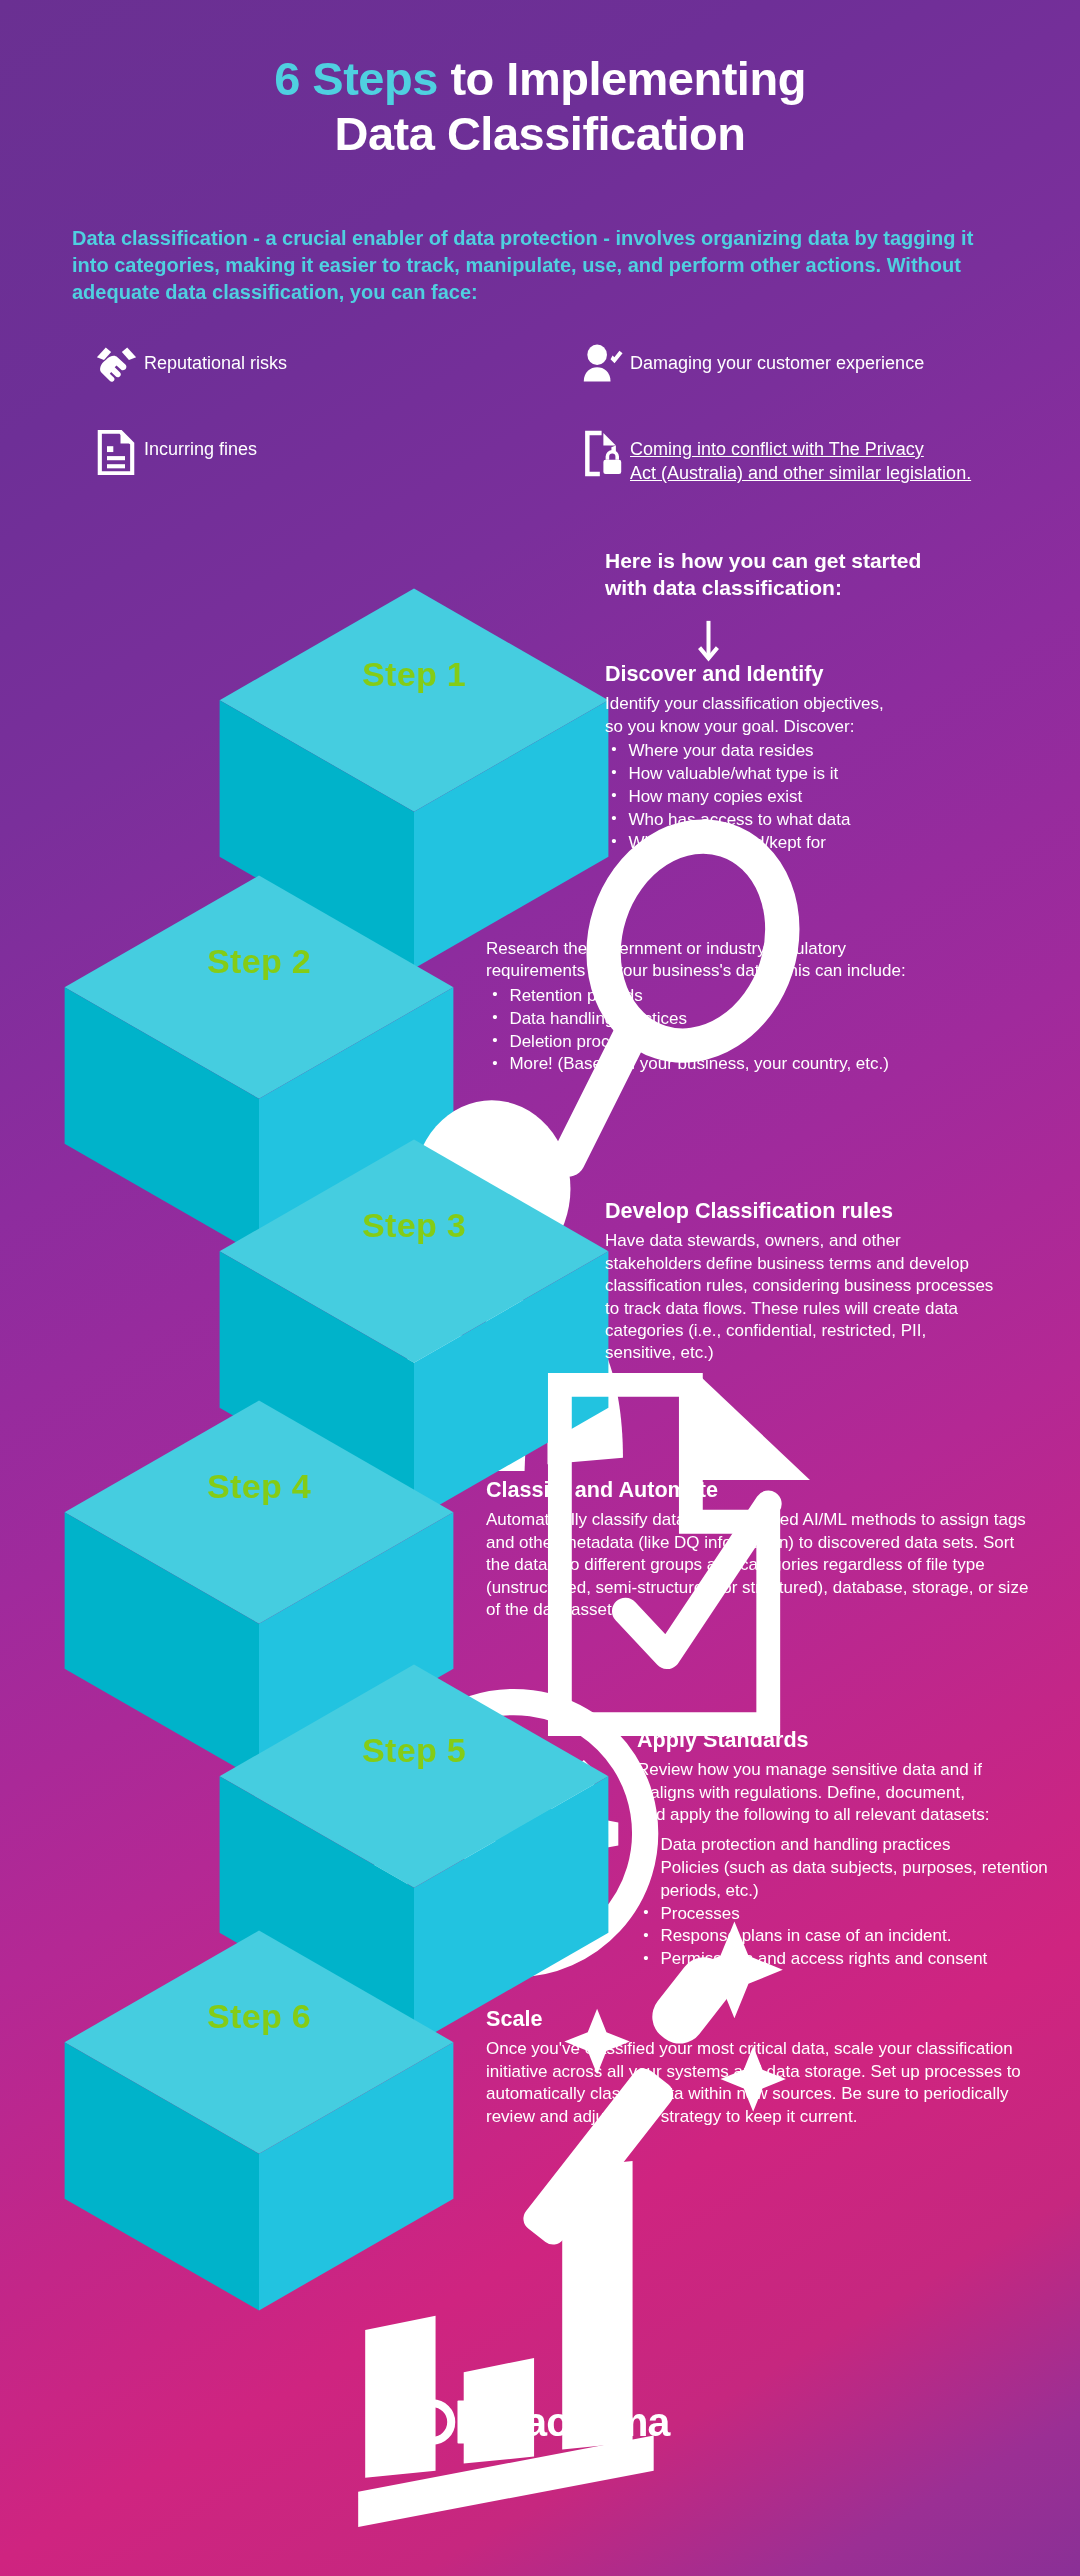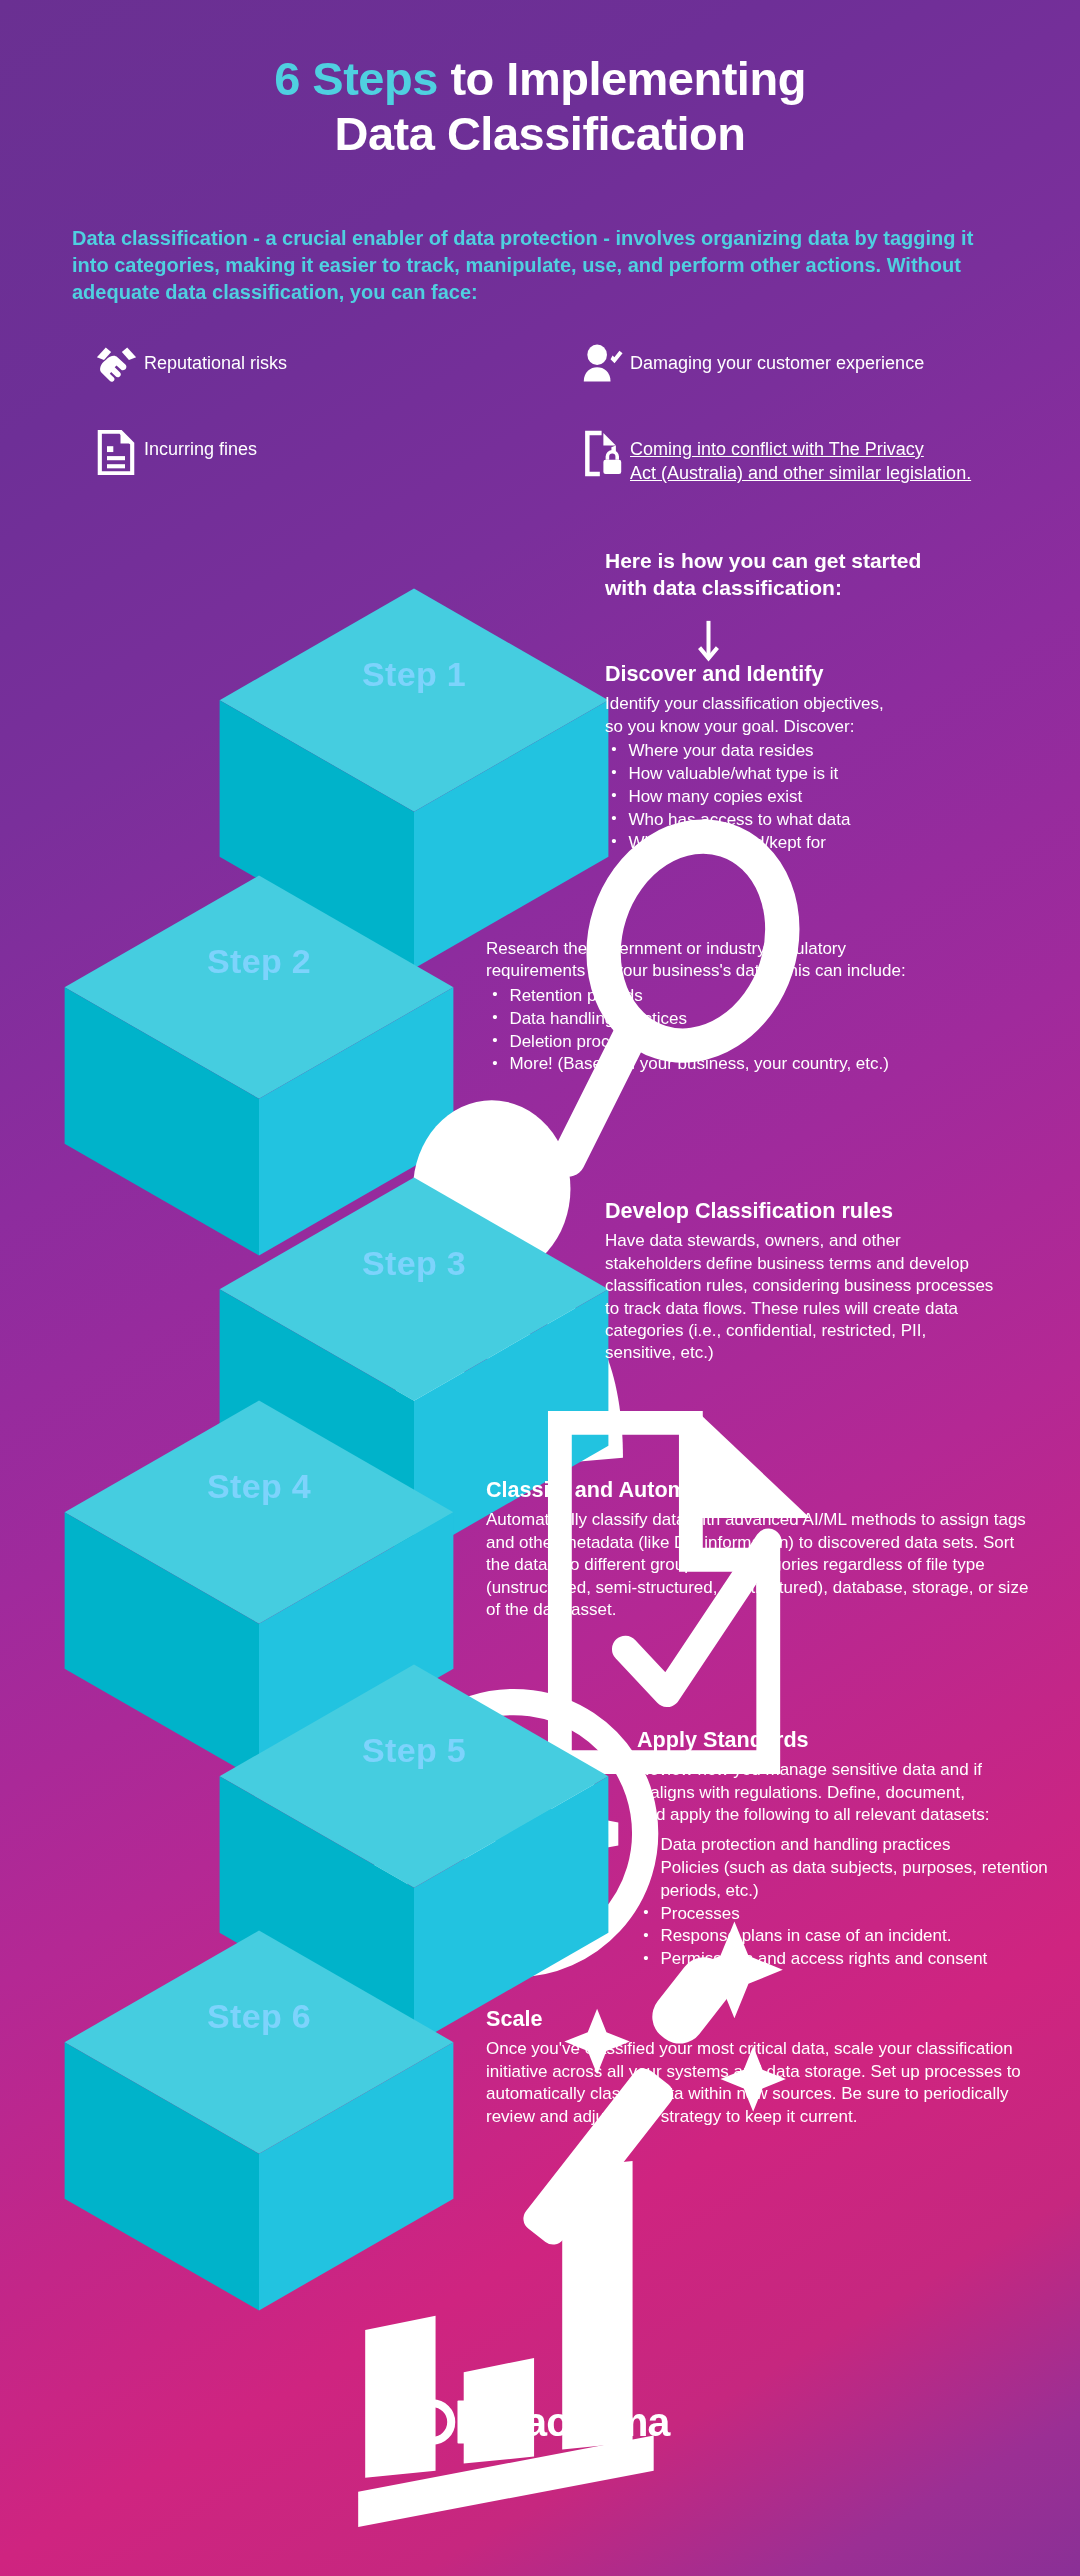--- a/index.html
+++ b/index.html
@@ -56,21 +56,21 @@
     position:absolute; left:605px; top:619px; width:207px;
     text-align:center; color:#fff;
   }
   .arrow svg { display:block; margin:0 auto; }
 
   
   .cube { position:absolute; width:396px; height:387px; }
   .cube svg { display:block; width:396px; height:387px; }
   .cube .stepnum {
     position:absolute; left:0; width:396px; top:70px;
-    text-align:center; color:#7dd3fc;
+    text-align:center; color:#84cc16;
     font-size:34px; font-weight:bold; letter-spacing:0.3px;
   }
 
   .textblk { position:absolute; color:#ffffff; }
   .textblk h3 { font-size:21.6px; font-weight:bold; margin-bottom:6.3px; line-height:1.2; }
   .textblk p  { font-size:17px; line-height:1.32; }
   .textblk ul { list-style:none; margin-top:1.8px; }
   .textblk li { font-size:17px; line-height:1.35; position:relative; padding-left:23.4px; }
   .textblk li::before {
     content:"\2022"; position:absolute; left:6.3px; top:-0.9px; font-size:15.3px;
@@ -224,21 +224,21 @@
     <p style="white-space:pre-line;">Research the government or industry regulatory
 requirements for your business's data. This can include:</p>
     <ul>
       <li>Retention periods</li>
       <li>Data handling practices</li>
       <li>Deletion processes</li>
       <li>More! (Based on your business, your country, etc.)</li>
     </ul>
   </div>
 
-  <div class="cube" style="left:216px; top:1174px;">
+  <div class="cube" style="left:216px; top:1136px;">
     <svg viewBox="0 0 440 430">
       <polygon points="220,4 436,128 220,252 4,128" fill="#45cde0"></polygon>
       <polygon points="4,128 220,252 220,426 4,302" fill="#00b3ca"></polygon>
       <polygon points="436,128 220,252 220,426 436,302" fill="#22c3e0"></polygon>
     </svg>
     <div class="stepnum">Step 3</div>
     <span style="position:absolute;left:259px;top:225px;">
       <svg width="90" height="117" viewBox="0 0 100 130">
         <g>
           <path d="M12 8 L56 8 L56 54 L82 54 L82 122 L12 122 Z" fill="none" stroke="#ffffff" stroke-width="8"></path>

